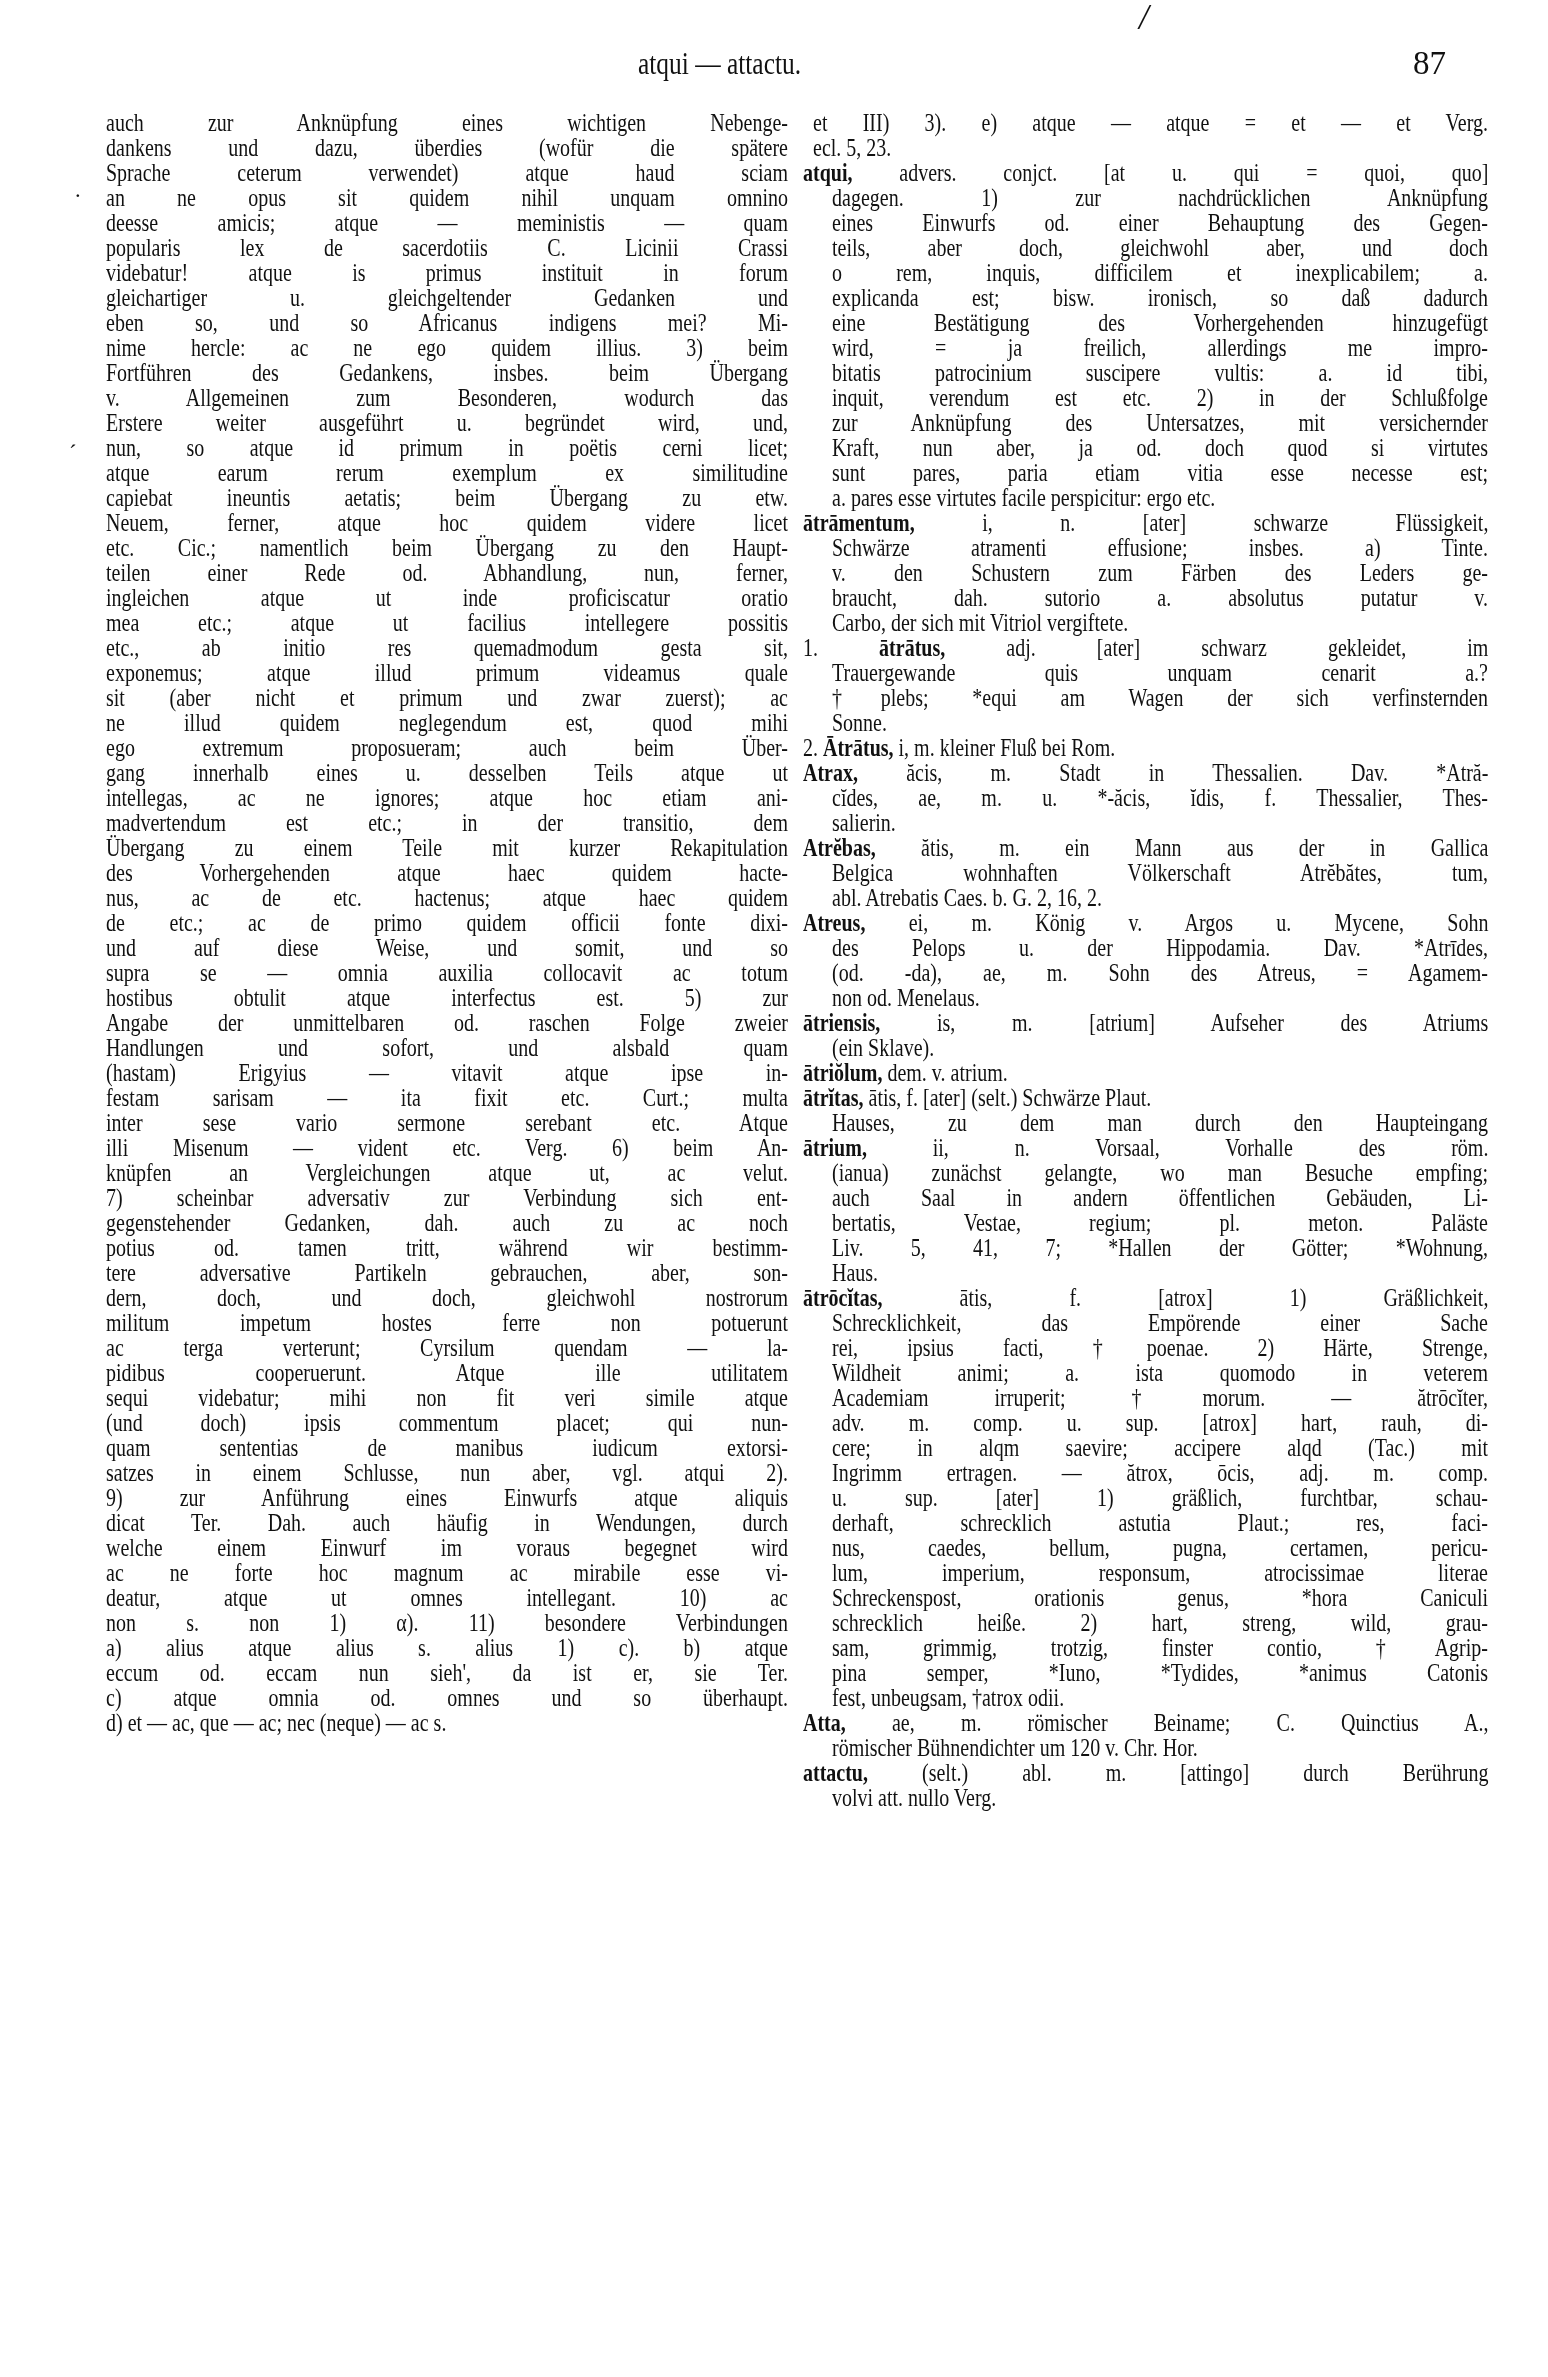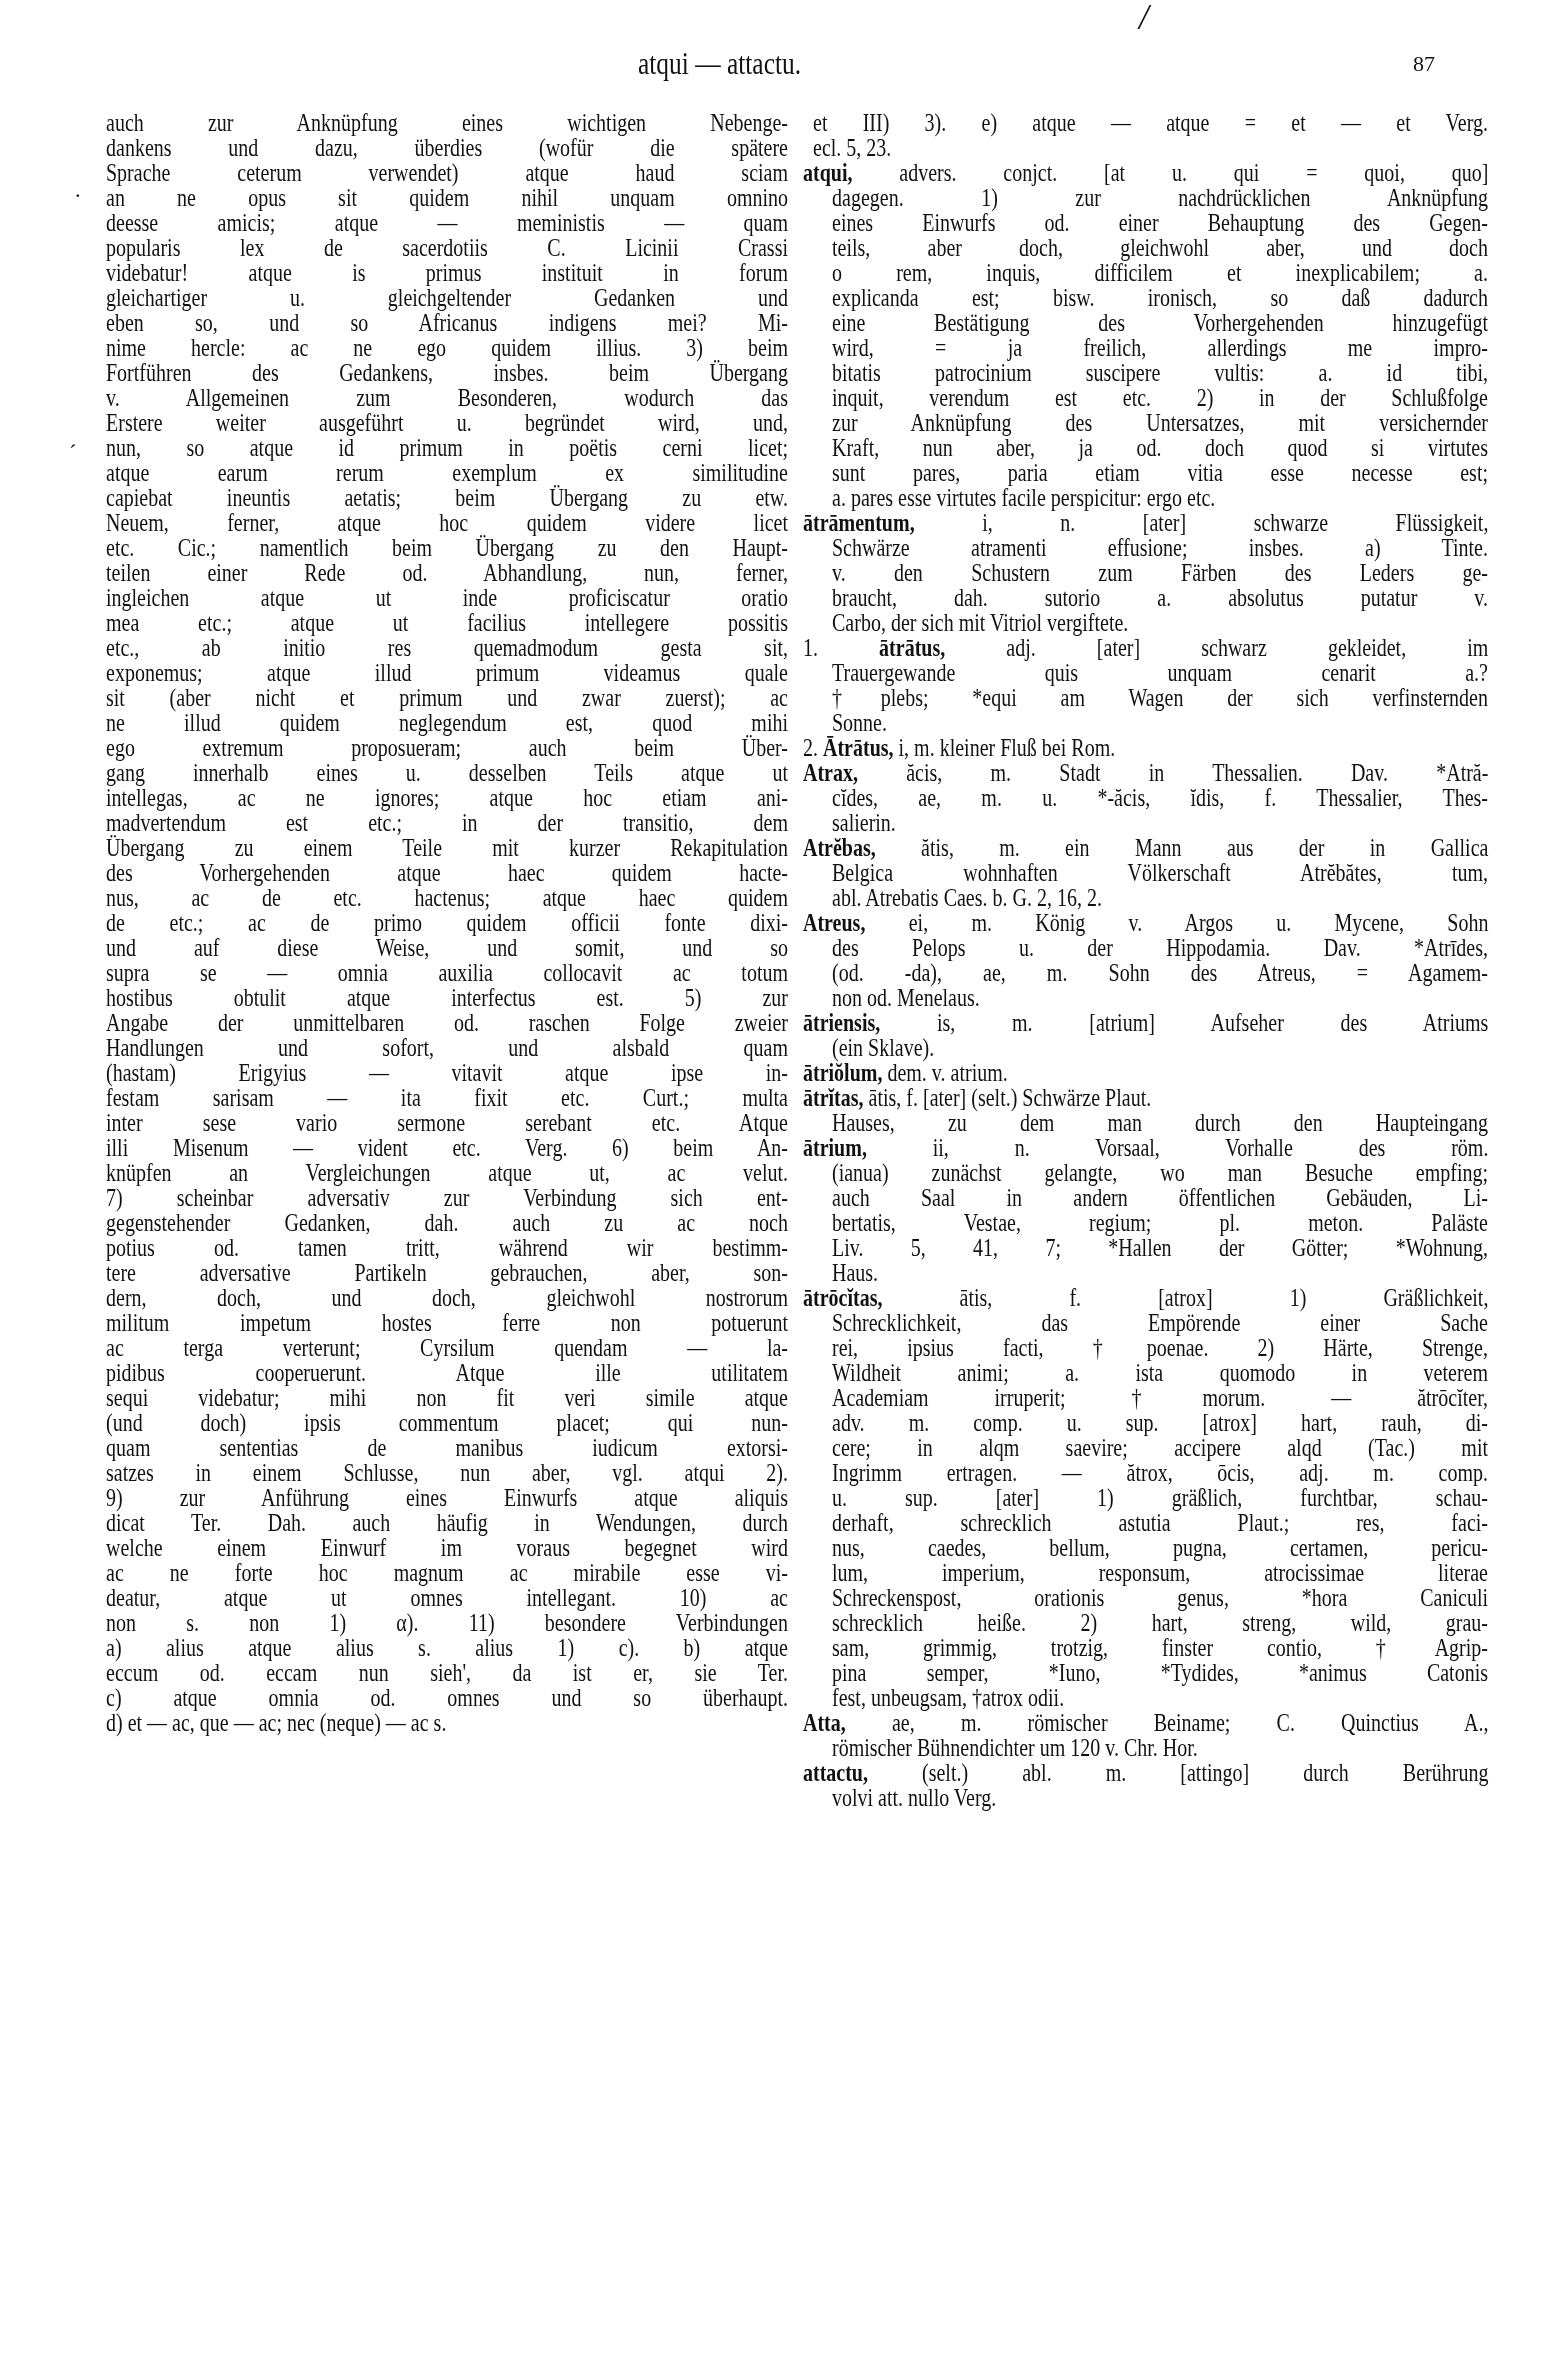--- a/index.html
+++ b/index.html
@@ -13,21 +13,21 @@
     font-style: italic;
   }
   .header {
     position: absolute; top: 42px; left: 0; width: 1322px; height: 43px;
   }
   .header .title {
     position: absolute; left: 638px; top: 0; font-size: 31px; line-height: 43px;
     transform: scaleX(0.82); transform-origin: left center; white-space: nowrap;
   }
   .header .pageno {
-    position: absolute; left: 1413px; top: 0; font-size: 22px; line-height: 43px;
+    position: absolute; left: 1413px; top: 0; font-size: 33px; line-height: 43px;
   }
   .column {
     position: absolute; top: 110px; width: 682px; margin-left: 16px;
   }
   .col-left { left: 90px; }
   .col-right { left: 797px; width: 675px; }
   .line {
     display: block; height: 25px; font-size: 25px; line-height: 25px;
     white-space: nowrap; overflow: visible;
     text-align: justify; text-align-last: justify;

